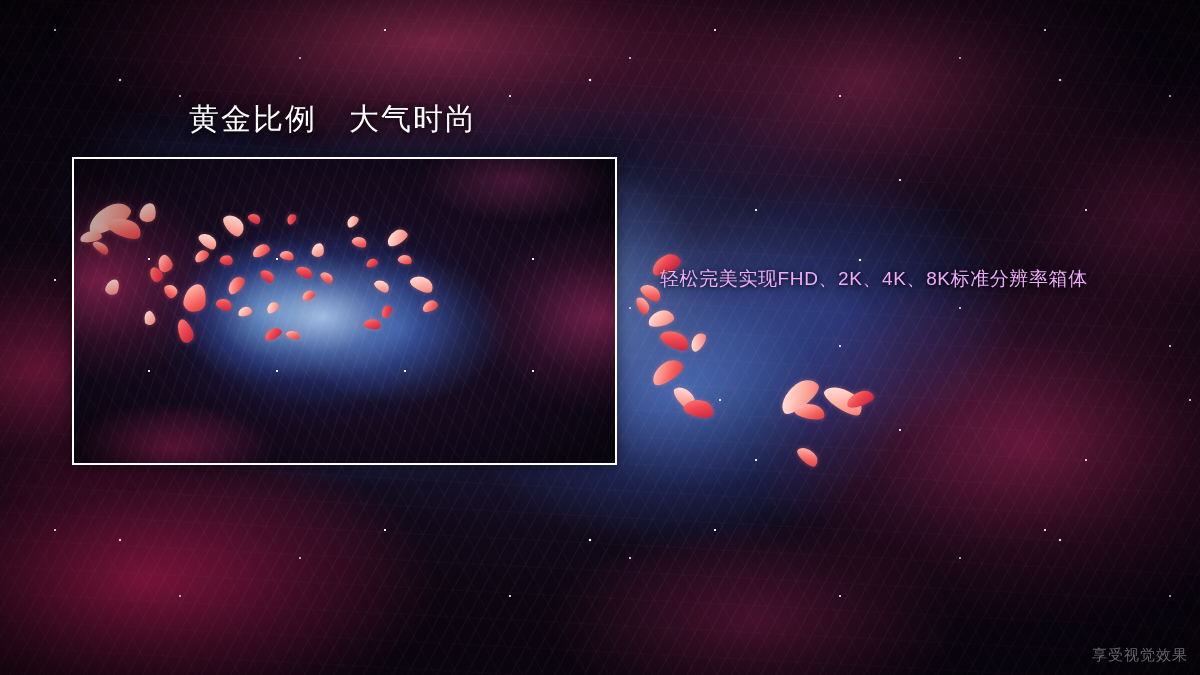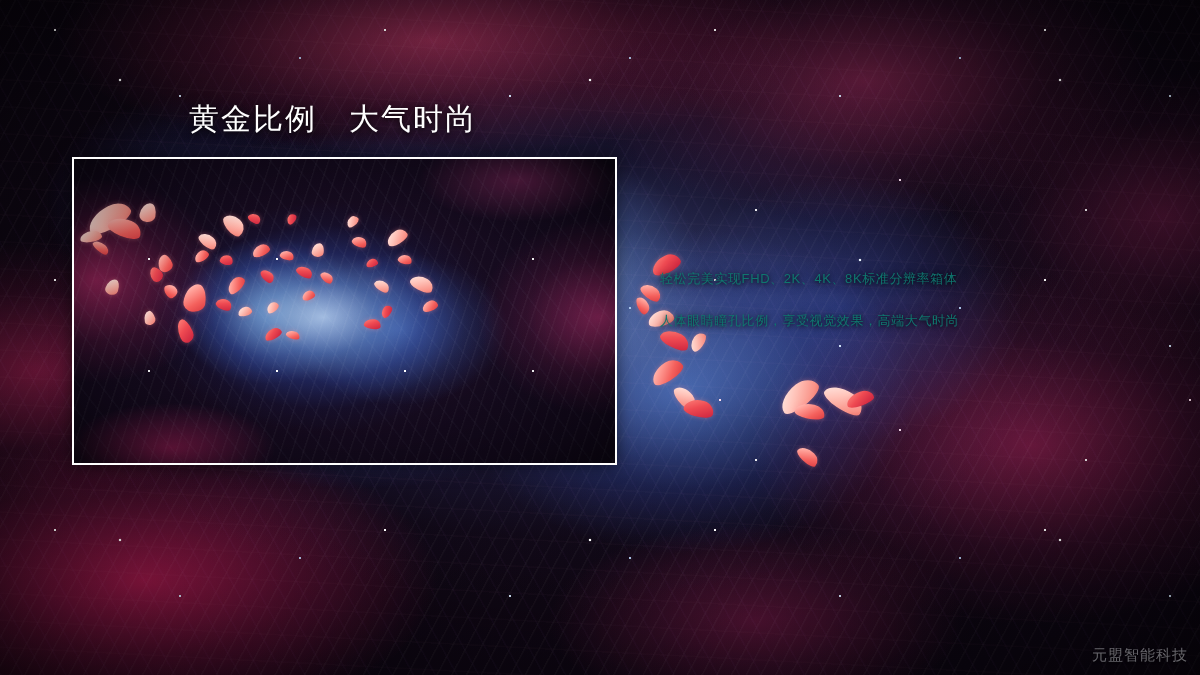--- a/index.html
+++ b/index.html
@@ -187,23 +187,23 @@
   }
 
   
   #body-copy {
     position: absolute;
     left: 660px;
     top: 258px;
     width: 520px;
   }
   .copy-line {
-    font-size: 13px;
+    font-size: 19px;
     line-height: 42px;
-    color: #0f766e;
+    color: #f0abfc;
     letter-spacing: 0.6px;
     white-space: nowrap;
     text-shadow: 0 1px 4px rgba(0,0,0,0.80), 0 0 12px rgba(0,0,0,0.55);
   }
 
   
   #watermark {
     position: absolute;
     right: 12px;
     bottom: 10px;
@@ -293,18 +293,17 @@
         <div class="petal deep" style="left: 306px; top: 148px; width: 13px; height: 9px; transform: rotate(-52deg);"></div>
         <div class="petal pale" style="left: 336px; top: 118px; width: 24px; height: 14px; transform: rotate(28deg);"></div>
         <div class="petal" style="left: 348px; top: 142px; width: 16px; height: 10px; transform: rotate(-20deg);"></div>
         <div class="petal deep" style="left: 290px; top: 160px; width: 17px; height: 10px; transform: rotate(10deg);"></div>
       </div>
     <div class="preview-layer" id="preview-vignette"></div>
   </div>
 
   <div id="body-copy">
     <div class="copy-line">轻松完美实现FHD、2K、4K、8K标准分辨率箱体</div>
-    <div class="copy-line">人体眼睛瞳孔比例，享受视觉效果，高端大气时尚</div>
   </div>
 
-  <div id="watermark">元盟智能科技</div>
+  <div id="watermark">享受视觉效果</div>
 
 </div>
 
 </body></html>

